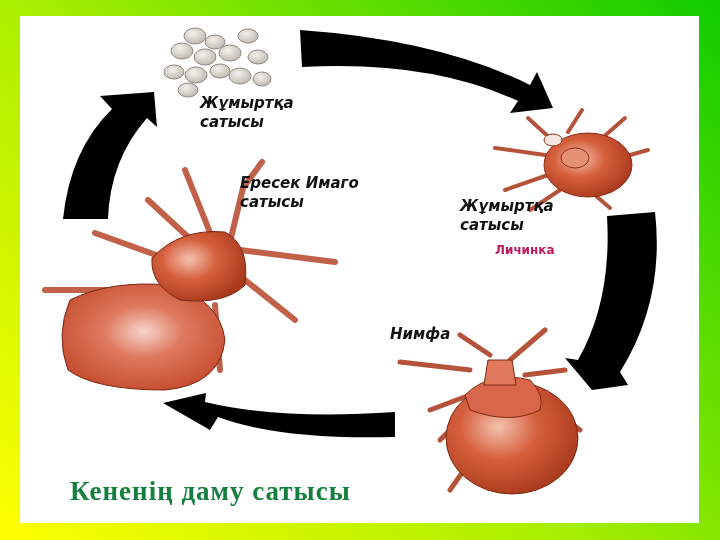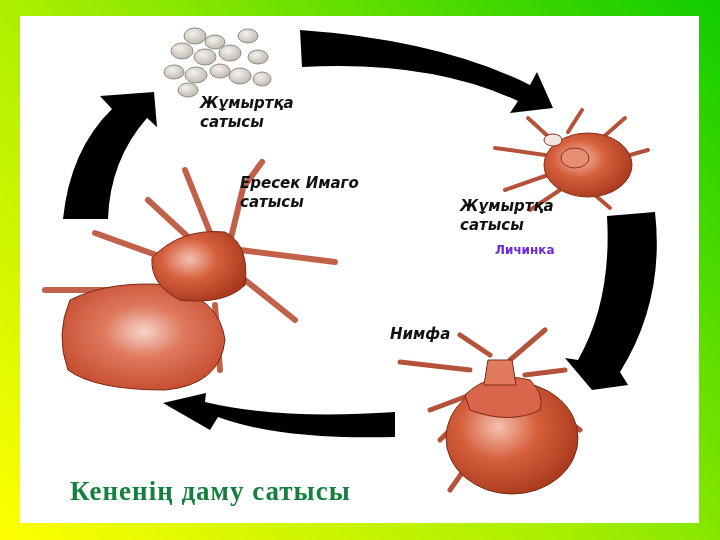--- a/index.html
+++ b/index.html
@@ -12,21 +12,21 @@
     position:absolute; left:20px; top:16px; width:679px; height:507px;
     background:#ffffff;
   }
   svg.art { position:absolute; left:0; top:0; }
   .label {
     position:absolute; font-family:"DejaVu Sans", sans-serif; font-style:italic;
     font-weight:bold; font-size:15px; line-height:19px; color:#111;
     white-space:nowrap;
   }
   .ghost {
-    position:absolute; font-size:12px; color:#6d28d9; font-weight:bold;
+    position:absolute; font-size:12px; color:#be185d; font-weight:bold;
   }
   .title {
     position:absolute; left:70px; top:476px; font-family:"Liberation Serif", serif;
     font-weight:bold; font-size:27px; color:#15803d; letter-spacing:1px;
   }
 </style>
 </head>
 <body>
 
 <div class="frame"></div>

